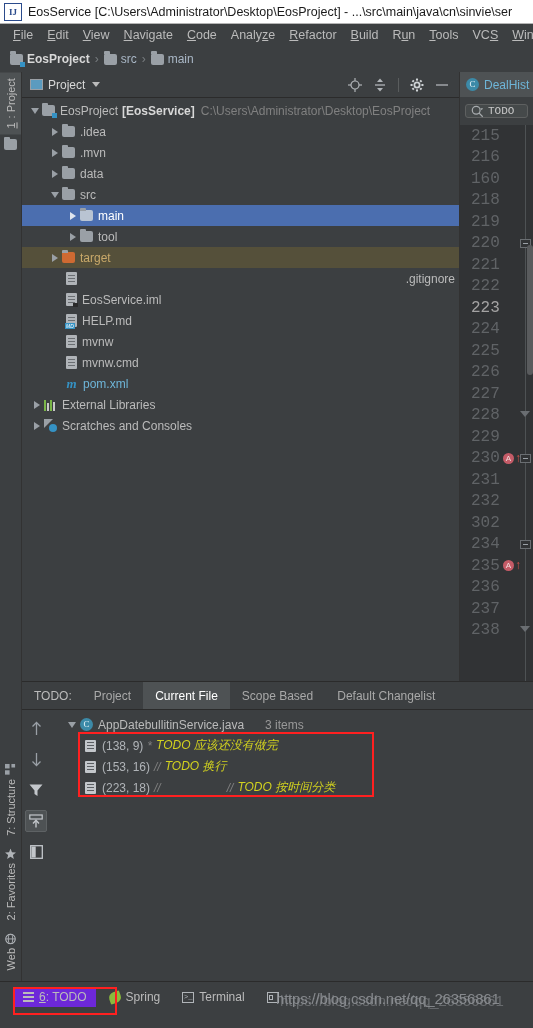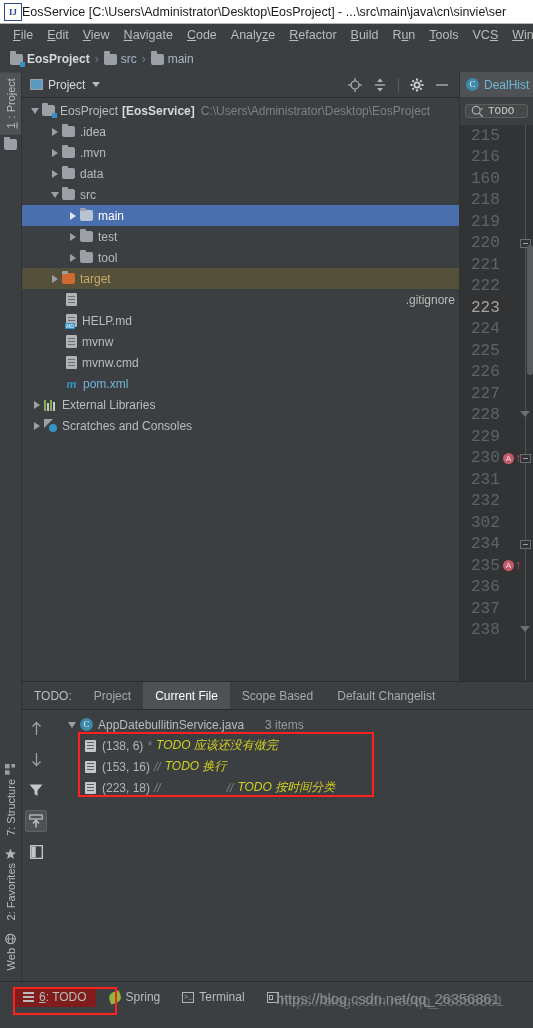--- a/index.html
+++ b/index.html
@@ -31,20 +31,21 @@
     width: 16px; height: 16px;
     border: 1.5px solid #2b4b8c;
     color: #2b4b8c;
     font-size: 9px;
     font-weight: bold;
     display: flex;
     align-items: center;
     justify-content: center;
     font-family: "Liberation Serif", serif;
     flex: none;
+    margin-right: 6px;
   }
   .title-text {
     color: #1a1a1a;
     font-size: 12.5px;
     white-space: nowrap;
     overflow: hidden;
   }
   
   .menubar {
     height: 22px;
@@ -571,21 +572,21 @@
   .sitem {
     display: flex;
     align-items: center;
     gap: 5px;
     padding: 3px 9px;
     font-size: 12px;
     color: #bbbbbb;
     white-space: nowrap;
     cursor: default;
   }
-  .sitem.active { background: #7f1d1d; }
+  .sitem.active { background: #6d28d9; }
   .sitem u { text-decoration: underline; }
   .lines-ic {
     width: 11px; height: 10px;
     position: relative;
   }
   .lines-ic i {
     position: absolute;
     left: 0; width: 11px; height: 1.5px;
     background: #bbbbbb;
   }
@@ -815,57 +816,54 @@
       <div class="row sel" style="padding-left:44px;">
         <span class="arrow">
             <i class="tri-r" style="border-left-color:#dfe5ee;"></i>
           </span>
         <span class="row-ic">
             <i class="folder-ic" style="display:block;background:#b9c4d2;"></i>
           </span>
         <span class="row-label">main</span>
       </div>
 
+
       <div class="row" style="padding-left:44px;">
         <span class="arrow">
             <i class="tri-r"></i>
           </span>
         <span class="row-ic">
             <i class="folder-ic" style="display:block;"></i>
           </span>
-        <span class="row-label">test</span>
-      </div>
-
-      <div class="row" style="padding-left:44px;">
-        <span class="arrow">
-            <i class="tri-r"></i>
-          </span>
-        <span class="row-ic">
-            <i class="folder-ic" style="display:block;"></i>
-          </span>
         <span class="row-label">tool</span>
       </div>
 
       <div class="row ctx" style="padding-left:26px;">
         <span class="arrow">
             <i class="tri-r"></i>
           </span>
         <span class="row-ic">
             <i class="folder-ic f-orange" style="display:block;"></i>
           </span>
         <span class="row-label lbl-orange">target</span>
       </div>
 
       <div class="row" style="padding-left:44px;justify-content:space-between;">
         <span class="row-ic">
             <i class="file-ic" style="display:block;"></i>
           </span>
         <span class="row-label">.gitignore</span>
       </div>
 
+      <div class="row" style="padding-left:44px;">
+        <span class="row-ic">
+            <i class="file-ic iml" style="display:block;"></i>
+          </span>
+        <span class="row-label">EosService.iml</span>
+      </div>
 
       <div class="row" style="padding-left:44px;">
         <span class="row-ic">
             <i class="file-ic md" style="display:block;"></i>
           </span>
         <span class="row-label">HELP.md</span>
       </div>
 
       <div class="row" style="padding-left:44px;">
         <span class="row-ic">
@@ -1074,21 +1072,21 @@
         <span class="arrow">
             <i class="tri-d"></i>
           </span>
         <span class="class-ic" style="margin-right:5px;">C</span>
         <span class="todo-file">AppDatebullitinService.java</span>
         <span class="todo-items-cnt">3 items</span>
       </div>
 
       <div class="trow" style="padding-left:35px;">
         <span class="todo-ic"></span>
-        <span class="todo-coord">(138, 6)</span>
+        <span class="todo-coord">(138, 9)</span>
         <span class="todo-cmt">*</span>
         <span class="todo-text">TODO 应该还没有做完</span>
       </div>
 
       <div class="trow" style="padding-left:35px;">
         <span class="todo-ic"></span>
         <span class="todo-coord">(153, 16)</span>
         <span class="todo-cmt">//</span>
         <span class="todo-text">TODO 换行</span>
       </div>

